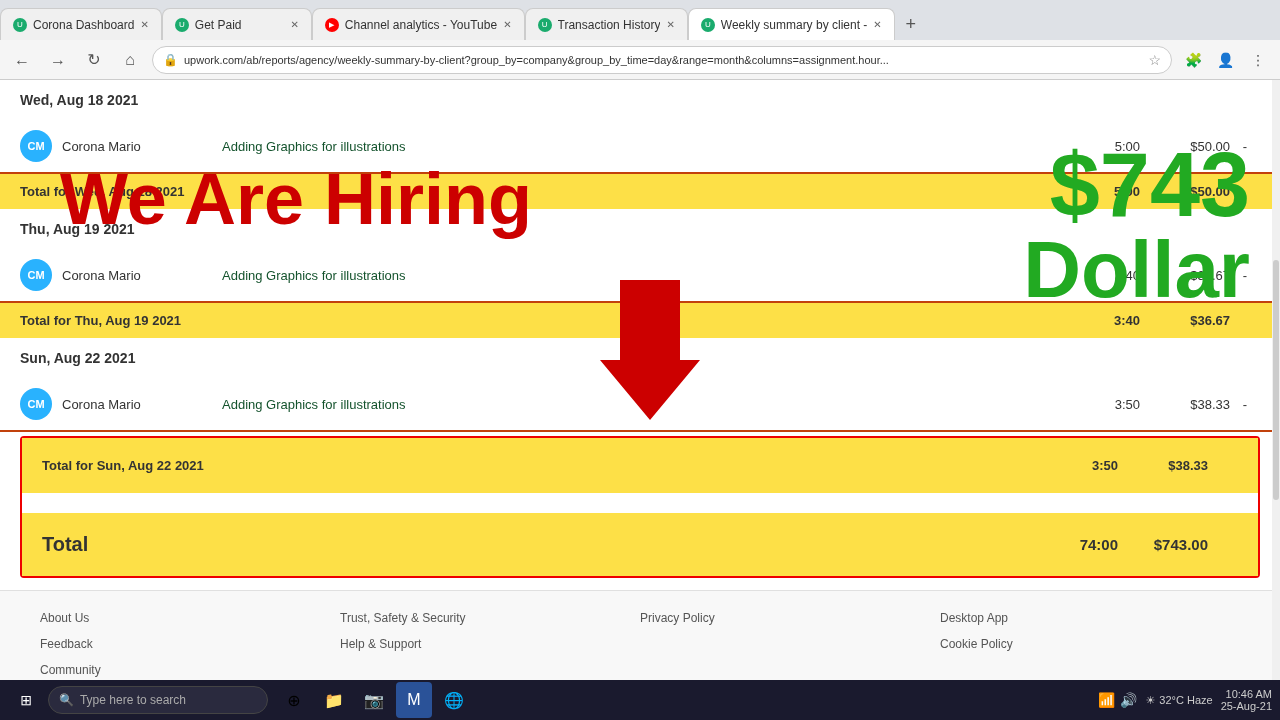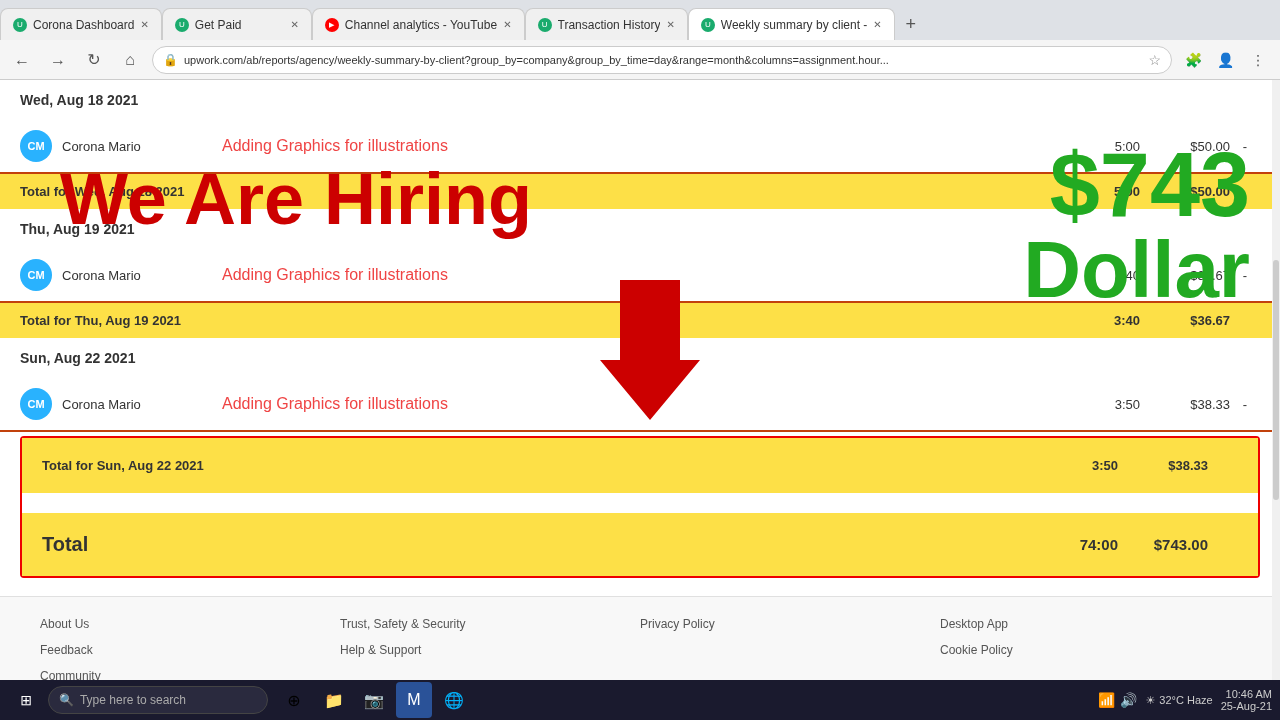--- a/index.html
+++ b/index.html
@@ -31,21 +31,21 @@
 
     
     .page-content { background: #fff; margin: 0; padding: 0; flex: 1; overflow: hidden; position: relative; }
 
     
     .report-table { width: 100%; padding: 0; }
     .date-header { font-size: 14px; font-weight: 600; color: #333; padding: 12px 20px; background: #fff; }
     .data-row { display: flex; align-items: center; padding: 10px 20px; border-bottom: 2px solid #c2410c; }
     .avatar { width: 32px; height: 32px; border-radius: 50%; background: #29b2fe; color: #fff; display: flex; align-items: center; justify-content: center; font-size: 11px; font-weight: 700; flex-shrink: 0; }
     .person-name { margin-left: 10px; font-size: 13px; color: #333; width: 160px; }
-    .task-name { color: #ef4444; font-size: 16px; flex: 1; }
+    .task-name { color: #14532d; font-size: 13px; flex: 1; }
     .hours { color: #333; font-size: 13px; width: 80px; text-align: right; }
     .amount { color: #333; font-size: 13px; width: 90px; text-align: right; }
     .dash { color: #333; font-size: 13px; width: 30px; text-align: center; }
     .total-row { display: flex; align-items: center; padding: 10px 20px; font-weight: 600; font-size: 13px; color: #333; background: #fde047; }
     .total-label { flex: 1; }
     .total-hours { width: 80px; text-align: right; }
     .total-amount { width: 90px; text-align: right; }
 
     
     .highlight-box { border: 2px solid #e00; margin: 4px 20px; border-radius: 4px; }
@@ -187,21 +187,21 @@
           <div style="height: 20px;"></div>
           <div class="total-row grand-total">
             <span class="total-label" style="font-size:20px; font-weight:700;">Total</span>
             <span class="total-hours" style="font-size:15px; font-weight:700;">74:00</span>
             <span class="total-amount" style="font-size:15px; font-weight:700;">$743.00</span>
             <span style="width:30px"></span>
           </div>
         </div>
       </div>
 
-      <div class="page-footer" style="margin-top: 18px;">
+      <div class="page-footer" style="margin-top: 12px;">
         <div class="footer-col">
           <a class="footer-link">About Us</a>
           <a class="footer-link">Feedback</a>
           <a class="footer-link">Community</a>
         </div>
         <div class="footer-col">
           <a class="footer-link">Trust, Safety &amp; Security</a>
           <a class="footer-link">Help &amp; Support</a>
         </div>
         <div class="footer-col">

